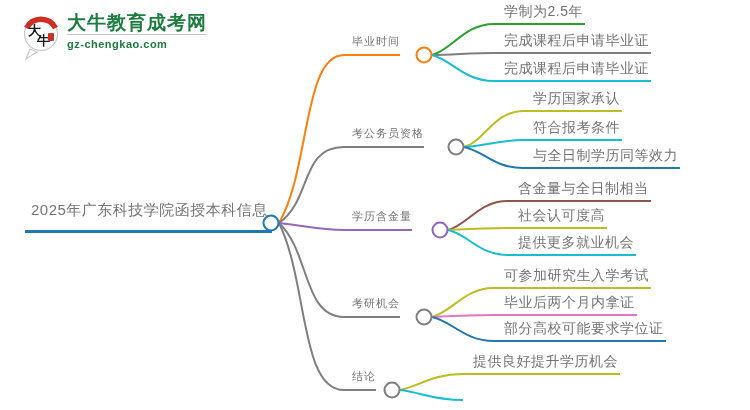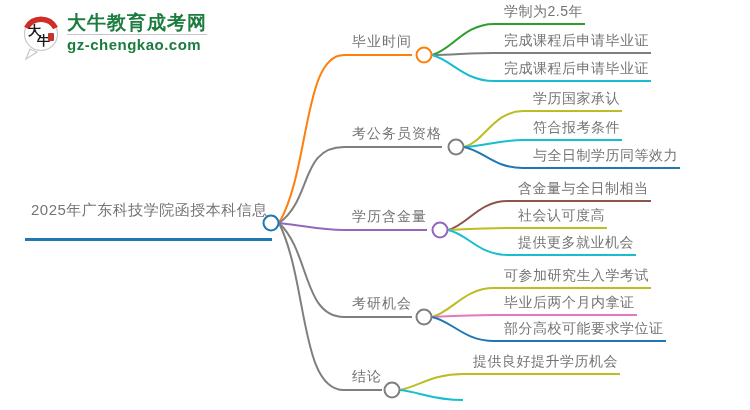--- a/index.html
+++ b/index.html
@@ -7,38 +7,38 @@
     position:relative;width:750px;height:410px;background:#ffffff;overflow:hidden;
     font-family:"Liberation Sans","DejaVu Sans",sans-serif;
   }
   .edges{position:absolute;left:0;top:0;width:750px;height:410px;}
   .node{
     position:absolute;color:#747474;white-space:nowrap;
     border-bottom-style:solid;border-bottom-color:#999;
   }
   .root-node{
     font-size:15px;line-height:20px;letter-spacing:.5px;
-    padding:0 4px 18px 6px;border-bottom-width:3px;
+    padding:0 4px 10px 6px;border-bottom-width:3px;
   }
   .branch-node{
-    font-size:14px;line-height:19px;letter-spacing:1px;
+    font-size:11px;line-height:19px;letter-spacing:1px;
     padding:0 0 3px 8px;border-bottom-width:2.5px;
   }
   .leaf-node{
     font-size:14px;line-height:19px;letter-spacing:.5px;
     padding:0 2px 2px 10px;border-bottom-width:2px;
   }
   .logo{position:absolute;left:20px;top:12px;display:flex;align-items:flex-start;}
   .logo-icon{width:44px;height:50px;}
   .logo-text{margin-left:3px;}
   .logo-name{
     font-size:19px;font-weight:bold;letter-spacing:1px;
     padding-bottom:0;border-bottom:1px solid #c6c6c6;line-height:22px;
   }
-  .logo-url{font-size:15px;font-weight:bold;letter-spacing:.5px;line-height:17px;padding-top:1px;}
+  .logo-url{font-size:11px;font-weight:bold;letter-spacing:.5px;line-height:17px;padding-top:1px;}
 </style>
 </head>
 <body>
 
 <div class="stage">
 
   <svg class="edges" viewBox="0 0 750 410" fill="none">
 
     <path stroke-width="2" d="M279,223 C310,170 303,55 344,55" stroke="#ff7f0e"></path>
     <path stroke-width="2" d="M279,223 C312,200 300,147 344,147" stroke="#7f7f7f"></path>

